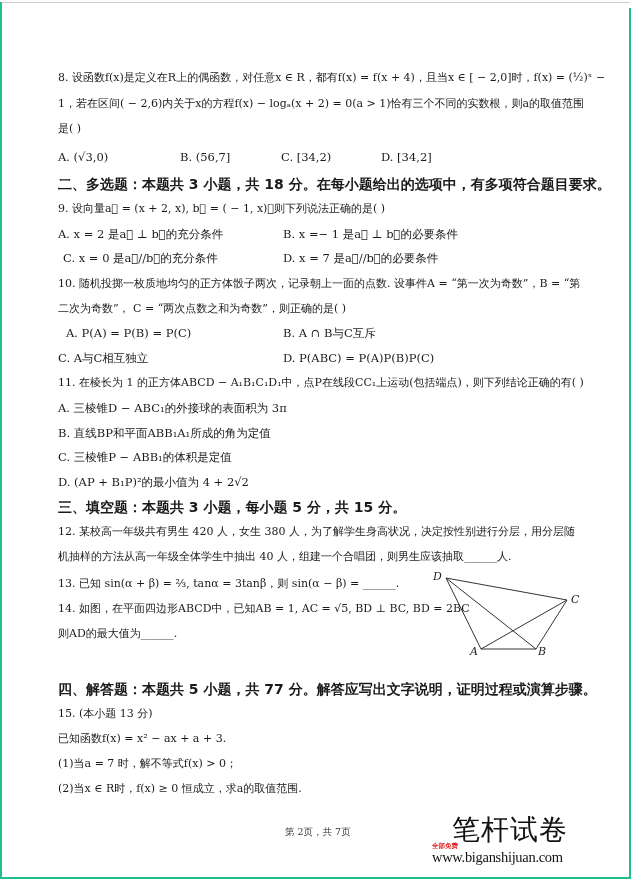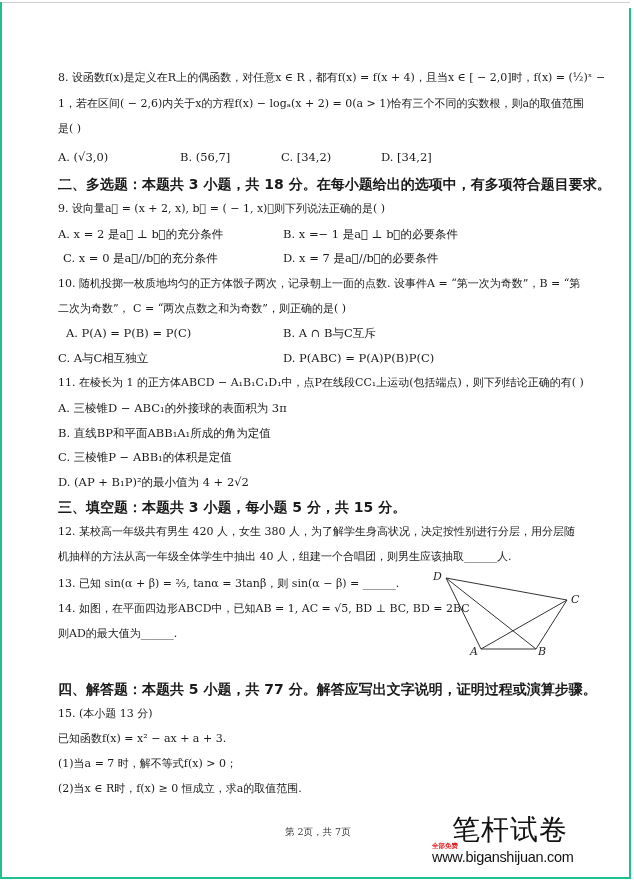--- a/index.html
+++ b/index.html
@@ -12,21 +12,21 @@
 
   .line { position: absolute; left: 58px; font-size: 11px; white-space: nowrap; line-height: 16px; }
   .bold { font-weight: bold; font-family: "DejaVu Sans", "Liberation Sans", sans-serif; font-size: 14px; }
   .opt { position: absolute; font-size: 11.5px; white-space: nowrap; line-height: 16px; }
 
   .diagram { position: absolute; left: 430px; top: 565px; width: 170px; height: 100px; }
   .diagram svg { width: 170px; height: 100px; }
   .footer { position: absolute; left: 285px; top: 826px; font-size: 9.5px; color: #333; white-space: nowrap; }
   .logo-main { position: absolute; left: 452px; top: 814px; font-family: "DejaVu Sans", sans-serif; font-size: 28px; color: #111; letter-spacing: 1px; white-space: nowrap; line-height: 32px; }
   .logo-free { position: absolute; left: 432px; top: 842px; font-family: "DejaVu Sans", sans-serif; font-size: 6.5px; color: #e02020; font-weight: bold; white-space: nowrap; }
-  .logo-url { position: absolute; left: 432px; top: 849px; font-family: Liberation Sans, sans-serif; font-size: 14.5px; color: #111; white-space: nowrap; letter-spacing: -0.3px; }
+  .logo-url { position: absolute; left: 432px; top: 849px; font-family: Liberation Serif, serif; font-size: 14.5px; color: #111; white-space: nowrap; letter-spacing: -0.3px; }
 </style>
 </head>
 <body>
 
 <div class="frame-top"></div>
 <div class="frame-left"></div>
 <div class="frame-right"></div>
 <div class="frame-bottom"></div>
 
 <div class="line" style="top:70px">8. 设函数f(x)是定义在R上的偶函数，对任意x ∈ R，都有f(x) = f(x + 4)，且当x ∈ [ − 2,0]时，f(x) = (½)ˣ −</div>

